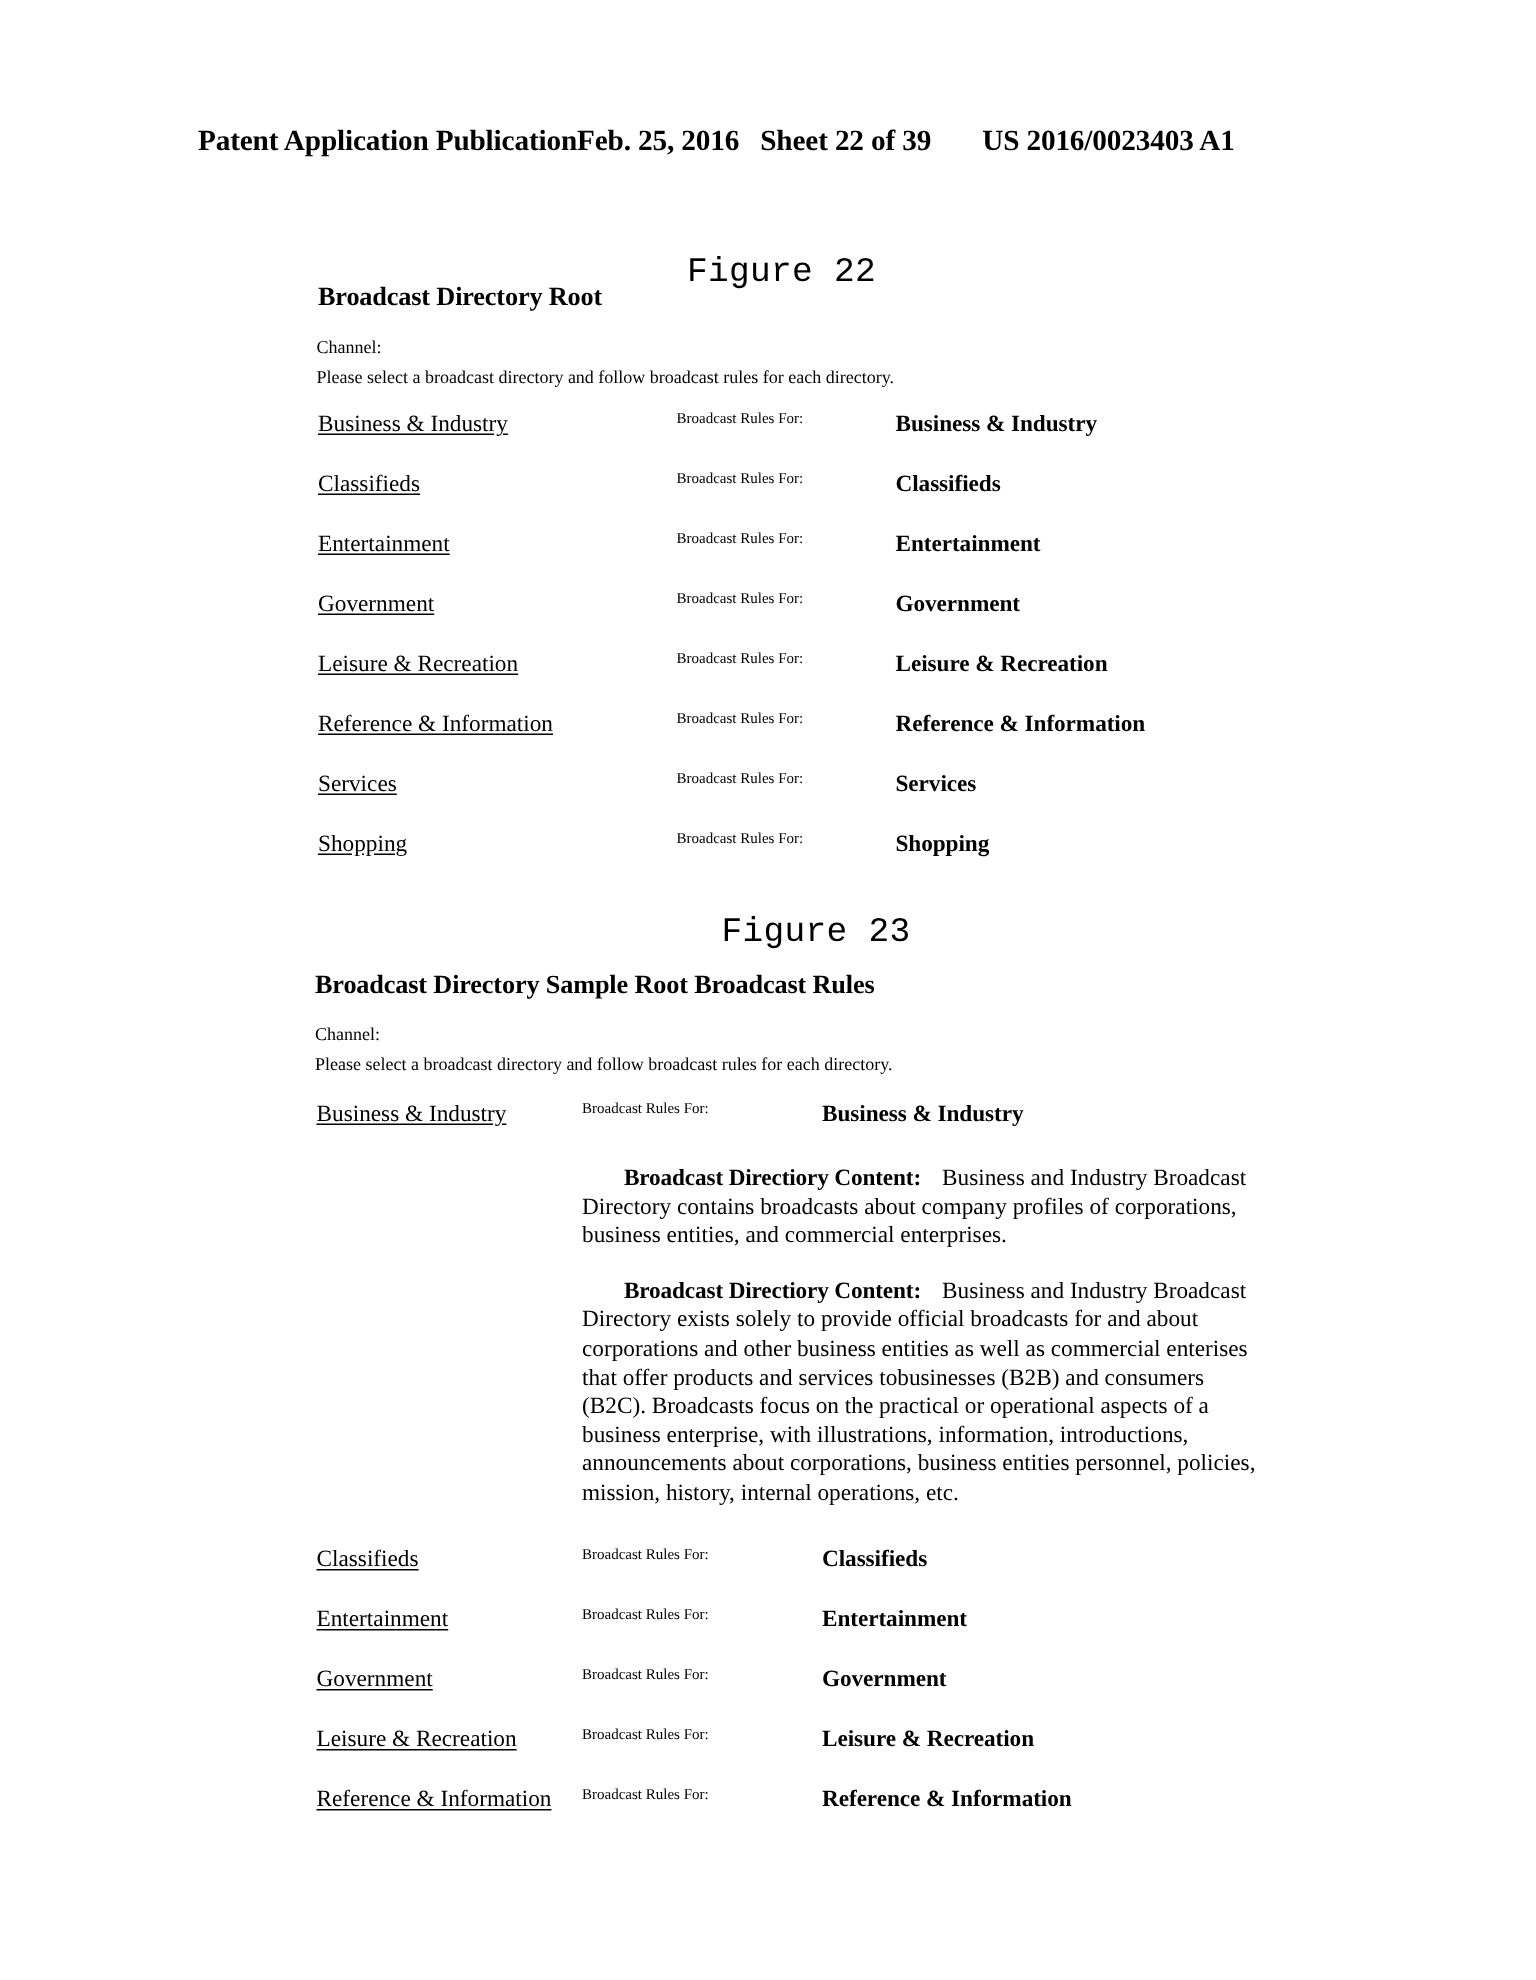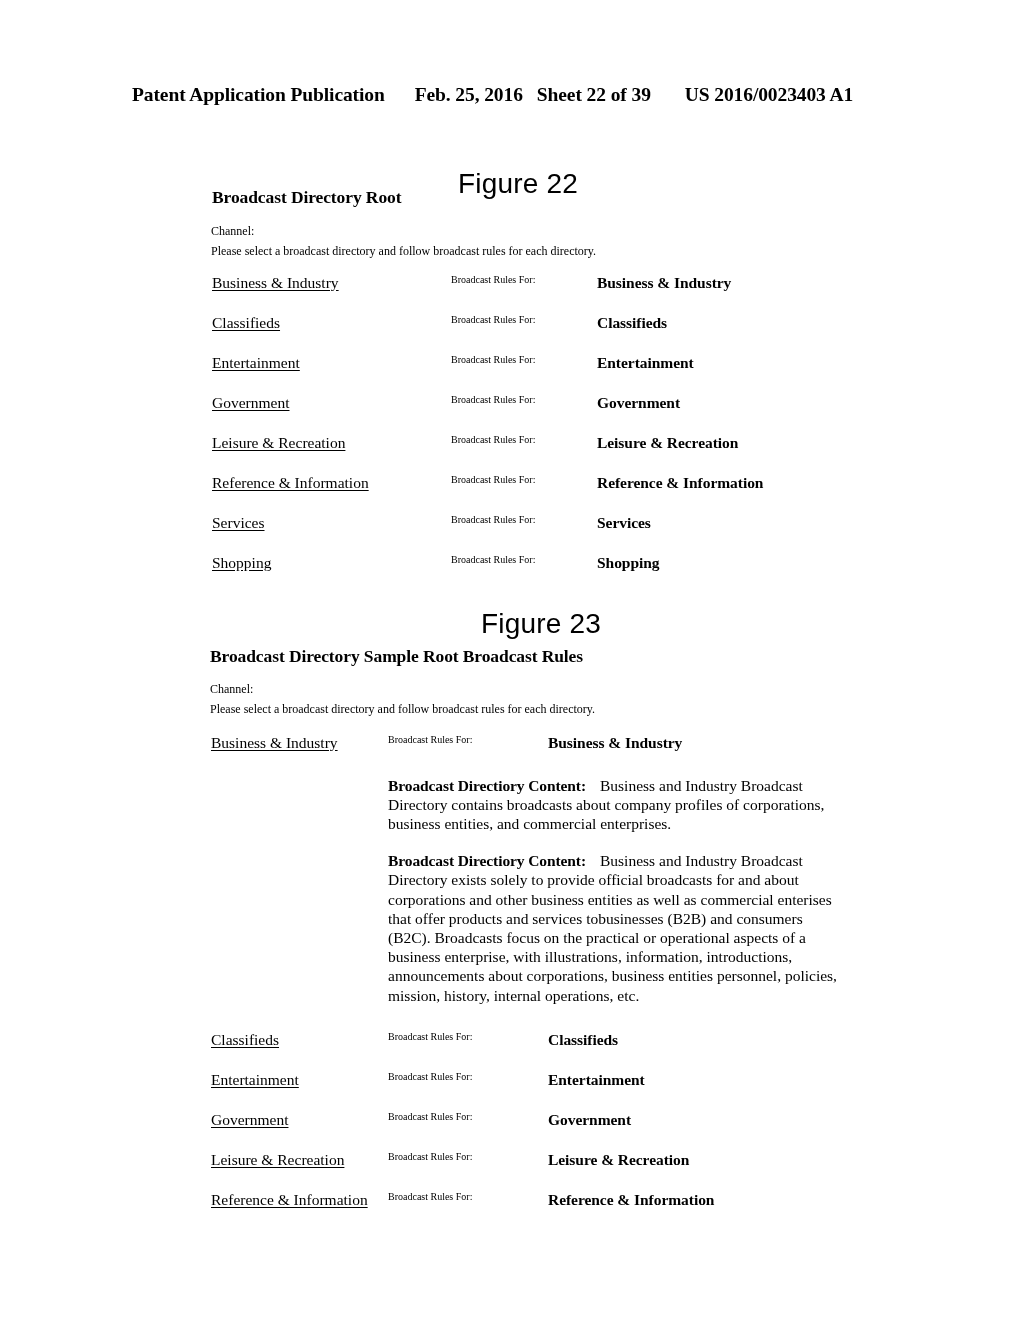--- a/index.html
+++ b/index.html
@@ -32,37 +32,37 @@
     left: 132px;
     width: 760px;
     display: flex;
     align-items: baseline;
     font-weight: bold;
     font-size: 19.5px;
     letter-spacing: -0.1px;
     white-space: nowrap;
   }
   .pub-header .h-title { }
-  .pub-header .h-date  { margin-left: 30px; }
+  .pub-header .h-date  { }
   .pub-header .h-sheet { margin-left: 14px; }
   .pub-header .h-num   { margin-left: 34px; }
 
   
   .figure-block {
     position: absolute;
     left: 0;
     width: 1024px;
   }
   #figure-22 { top: 168px; }
   #figure-23 { top: 608px; }
 
   .fig-caption {
     position: absolute;
-    font-family: Liberation Sans, sans-serif;
-    font-size: 28px;
+    font-family: Liberation Mono, monospace;
+    font-size: 23px;
     font-weight: 400;
     letter-spacing: 0.2px;
     color: #000;
     white-space: nowrap;
   }
   #figure-22 .fig-caption { left: 458px; top: 0px; }
   #figure-23 .fig-caption { left: 481px; top: 0px; }
 
   .fig-heading {
     position: absolute;
@@ -146,20 +146,21 @@
   .content-para {
     font-size: 15.5px;
     line-height: 19.2px;
     text-align: left;
     margin-bottom: 18px;
   }
   .content-para:last-child { margin-bottom: 0; }
   .content-label {
     font-weight: bold;
     letter-spacing: -0.1px;
+    margin-left: 28px;
   }
   .content-gap { display: inline-block; width: 14px; }
   .content-body { }
   .spacer-after-content { height: 26px; }
 </style>
 </head>
 <body>
 
 <div class="page">
 

